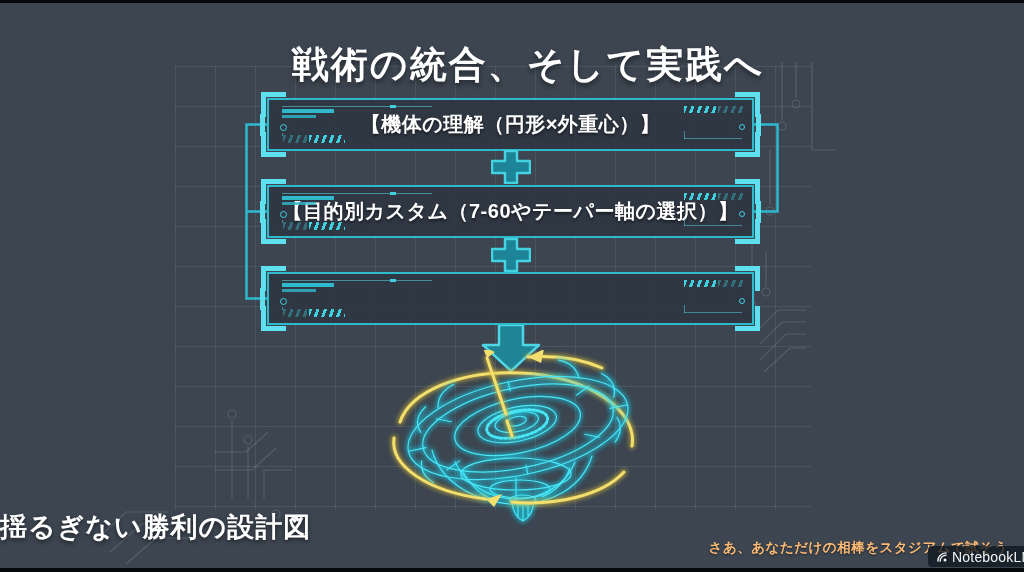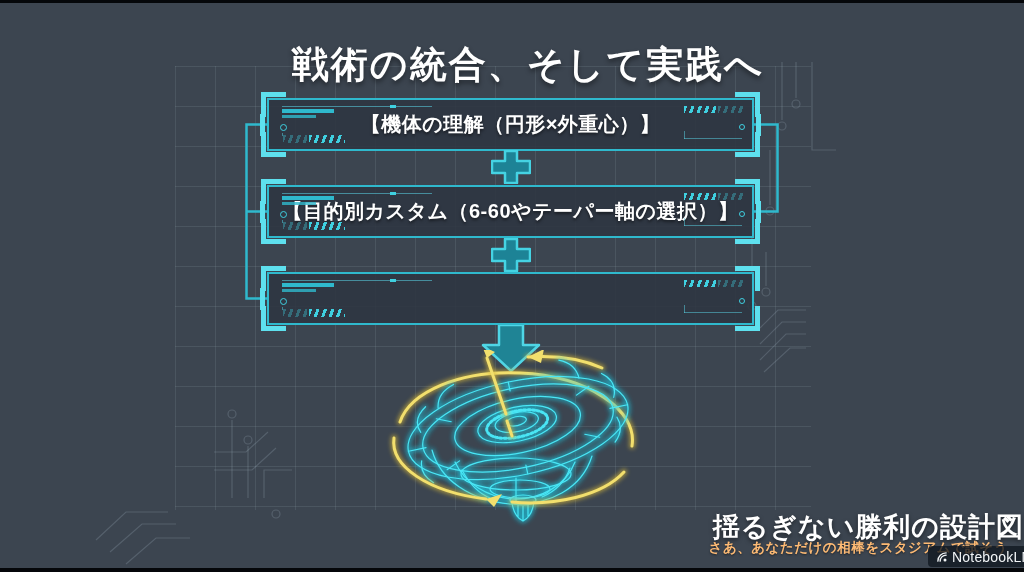--- a/index.html
+++ b/index.html
@@ -71,21 +71,21 @@
   .d-circ2{position:absolute;bottom:19px;right:7px;width:4px;height:4px;border:1px solid #3fd0e0;border-radius:50%;}
 
   
   .plus{position:absolute;left:491px;width:40px;height:34px;z-index:10;}
   .p1{top:150px;} .p2{top:238px;}
 
   
   svg.bey{position:absolute;left:370px;top:350px;z-index:5;pointer-events:none;}
 
   .caption{
-    position:absolute;left:0;top:509px;width:1024px;text-align:right;
+    position:absolute;left:0;top:509px;width:1024px;text-align:left;
     font-size:27px;font-weight:700;letter-spacing:1px;
     text-shadow:0 2px 4px rgba(0,0,0,.5);z-index:10;
   }
   .tagline{
     position:absolute;top:539px;right:16px;
     font-size:13.5px;font-weight:700;color:#fdba74;letter-spacing:.5px;
     text-shadow:0 1px 2px rgba(0,0,0,.5);z-index:10;white-space:nowrap;
   }
   .watermark{
     position:absolute;top:546px;left:928px;height:21px;z-index:20;
@@ -166,21 +166,21 @@
     <i class="d-bar1"></i>
     <i class="d-bar2"></i>
     <i class="d-circ"></i>
     <i class="d-vline"></i>
     <i class="d-hbl-f"></i>
     <i class="d-hbl"></i>
     <i class="d-htr"></i>
     <i class="d-htr-f"></i>
     <i class="d-brline"></i>
     <i class="d-circ2"></i>
-    <span class="label">【目的別カスタム（6-60やテーパー軸の選択）】</span>
+    <span class="label">【目的別カスタム（7-60やテーパー軸の選択）】</span>
   </div>
 
   <svg class="plus p2" width="40" height="34" viewBox="0 0 40 34">
     <path d="M14 1 h12 v10 h13 v12 h-13 v10 h-12 v-10 h-13 v-12 h13 z" fill="#1d8396" stroke="#45d3e3" stroke-width="2.5" stroke-linejoin="round"></path>
   </svg>
 
   <div class="fbox b3">
     <i class="ck tl"></i>
     <i class="ck tr"></i>
     <i class="ck bl"></i>

